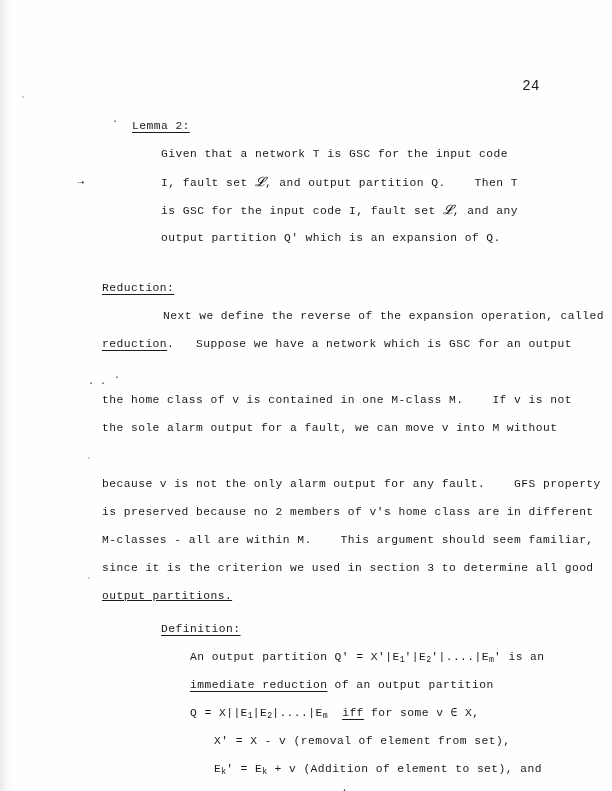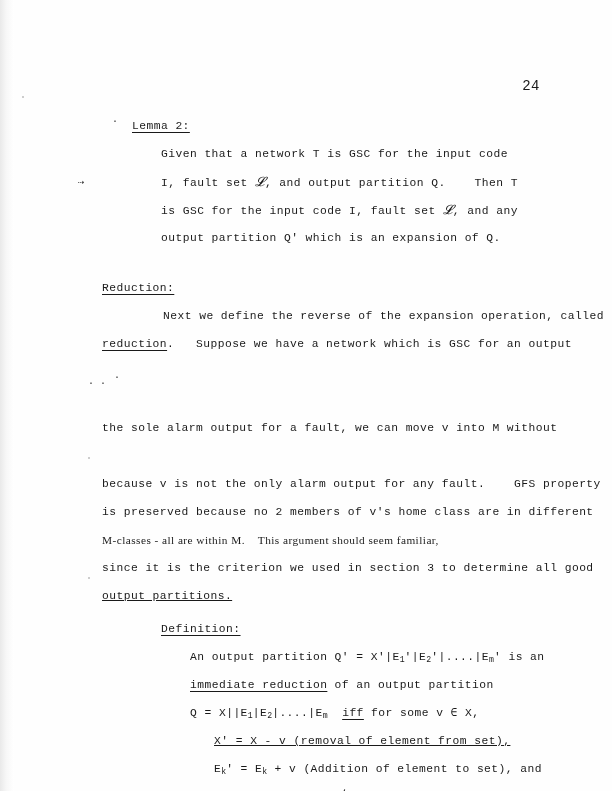--- a/index.html
+++ b/index.html
@@ -111,35 +111,36 @@
     <div class="ln" style="left:147px; top:194px;">is GSC for the input code I, fault set <span class="frak">𝓛</span>, and any</div>
 
     <div class="ln" style="left:147px; top:222px;">output partition Q' which is an expansion of Q.</div>
 
     <div class="ln u" style="left:88px; top:272px;">Reduction:</div>
 
     <div class="ln" style="left:108px; top:300px;padding-left:41px;">Next we define the reverse of the expansion operation, called</div>
 
     <div class="ln" style="left:88px; top:328px;"><span class="u">reduction</span>.&nbsp;&nbsp; Suppose we have a network which is GSC for an output</div>
 
+    <div class="ln" style="left:88px; top:384px;">the home class of v is contained in one M-class M.    If v is not</div>
     <div class="ln" style="left:88px; top:412px;">the sole alarm output for a fault, we can move v into M without</div>
     <div class="ln" style="left:88px; top:468px;">because v is not the only alarm output for any fault.    GFS property</div>
     <div class="ln" style="left:88px; top:496px;">is preserved because no 2 members of v's home class are in different</div>
-    <div class="ln" style="left:88px; top:524px;font-family:Liberation Serif, serif;">M-classes - all are within M.    This argument should seem familiar,</div>
+    <div class="ln" style="left:88px; top:524px;">M-classes - all are within M.    This argument should seem familiar,</div>
     <div class="ln" style="left:88px; top:552px;">since it is the criterion we used in section 3 to determine all good</div>
     <div class="ln" style="left:88px; top:580px;text-decoration:underline;">output partitions.</div>
 
     <div class="ln u" style="left:147px; top:613px;">Definition:</div>
 
     <div class="ln" style="left:176px; top:641px;">An output partition Q' = X'|E<sub>1</sub>'|E<sub>2</sub>'|....|E<sub>m</sub>' is an</div>
 
     <div class="ln" style="left:176px; top:669px;"><span class="u">immediate reduction</span> of an output partition</div>
 
     <div class="ln" style="left:176px; top:697px;">Q = X||E<sub>1</sub>|E<sub>2</sub>|....|E<sub>m</sub>&nbsp; <span class="u">iff</span> for some v ∈ X,</div>
 
-    <div class="ln" style="left:200px; top:725px;text-decoration:underline;">X' = X - v (removal of element from set),</div>
+    <div class="ln" style="left:200px; top:725px;">X' = X - v (removal of element from set),</div>
 
     <div class="ln" style="left:200px; top:753px;">E<sub>k</sub>' = E<sub>k</sub> + v (Addition of element to set), and</div>
 
     <div class="ln" style="left:200px; top:781px;">E<sub>j</sub>' = E<sub>j</sub> for all j<span class="neq">=<span class="bar"></span></span>k.</div>
 
   </div>
 </div>
 
 </body></html>

